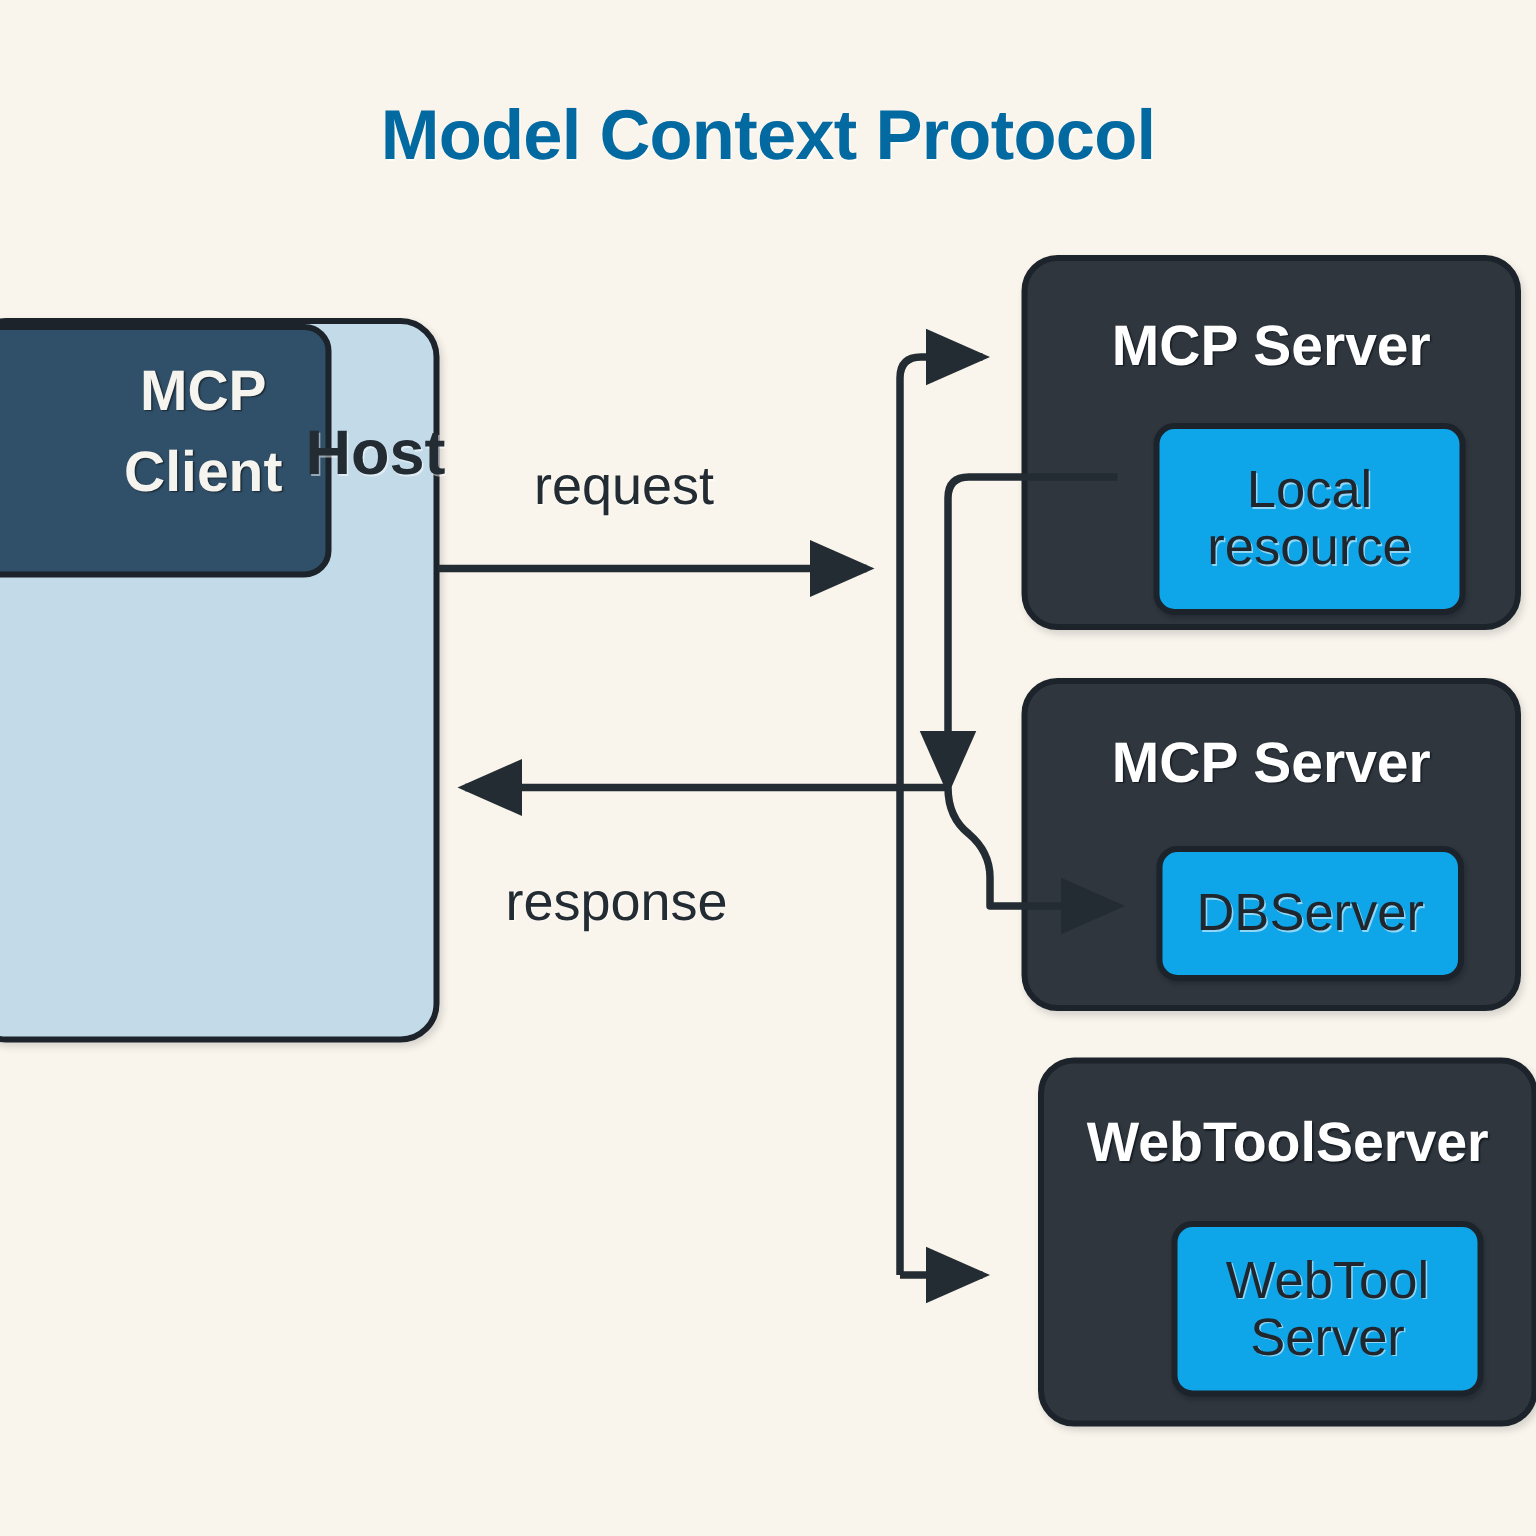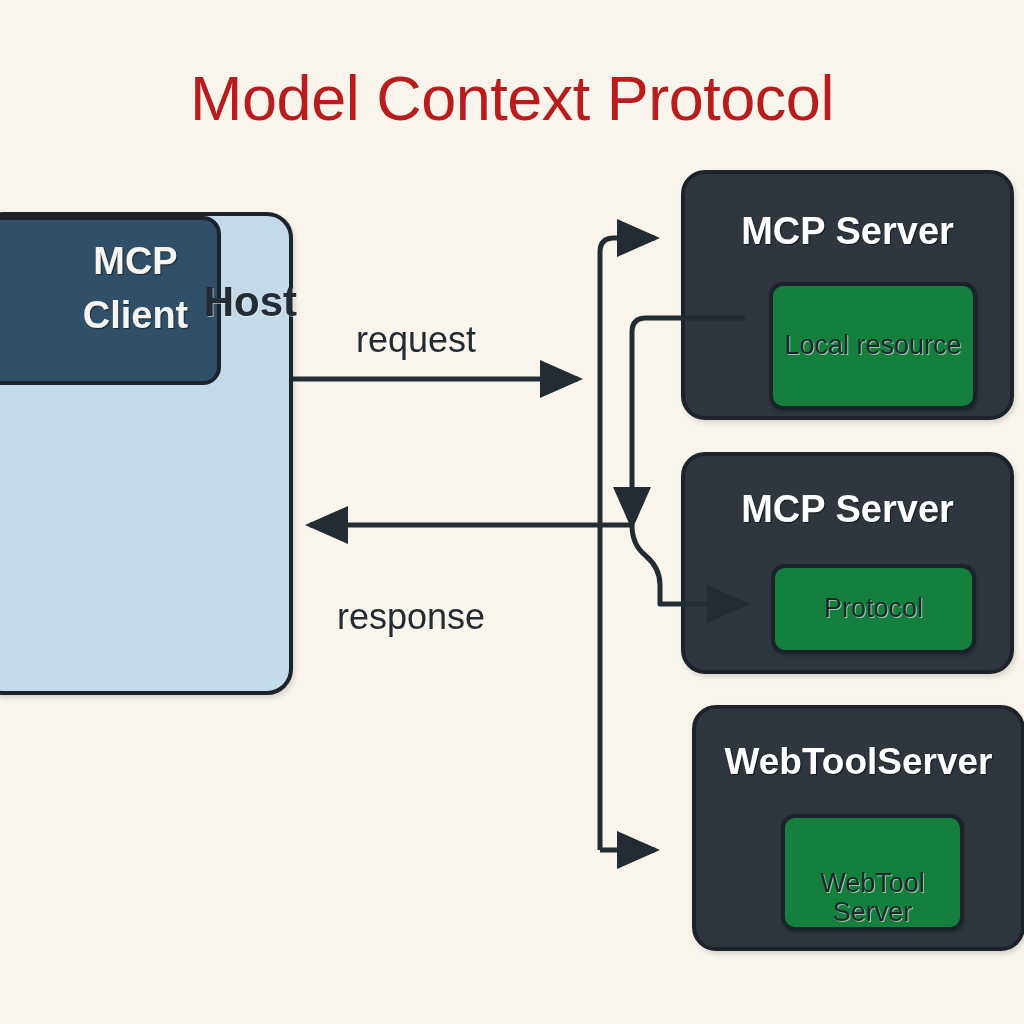--- a/index.html
+++ b/index.html
@@ -20,23 +20,23 @@
     background: #faf5ec;
   }
 
   
   #diagram-title {
     position: absolute;
     left: 0;
     top: 62px;
     width: 1024px;
     text-align: center;
-    font-size: 63px;
-    font-weight: normal;
-    color: #b91c1c;
+    font-size: 47px;
+    font-weight: bold;
+    color: #0369a1;
     letter-spacing: -0.5px;
     text-shadow: 1px 1px 0 rgba(255,255,255,0.55);
   }
 
   
   .node {
     position: absolute;
     box-sizing: border-box;
     border-radius: 22px;
     border: 4px solid #1c232b;
@@ -101,65 +101,64 @@
     text-align: center;
     font-size: 38px;
     font-weight: bold;
     color: #ffffff;
     text-shadow: 1px 1px 1px rgba(15,20,26,0.8);
   }
   
   .resource-chip {
     position: absolute;
     box-sizing: border-box;
-    background: #15803d;
+    background: #0ea5e9;
     border: 4px solid #1c232b;
     border-radius: 14px;
     display: flex;
     align-items: center;
     justify-content: center;
     text-align: center;
-    font-size: 27px;
+    font-size: 35px;
     font-weight: normal;
     color: #1f262e;
     line-height: 1.08;
     text-shadow: 1px 1px 0 rgba(255,255,255,0.55);
     box-shadow: 1px 2px 3px rgba(20,25,35,0.35);
   }
 
   #server-1 { left: 681px; top: 170px;  width: 333px; height: 250px; }
   #server-1-title { top: 36px; }
   #server-1-chip  { left: 84px; top: 108px; width: 208px; height: 128px; }
 
   #server-2 { left: 681px; top: 452px;  width: 333px; height: 222px; }
   #server-2-title { top: 32px; }
   #server-2-chip  { left: 86px; top: 108px; width: 205px; height: 90px; }
 
   #server-3 { left: 692px; top: 705px;  width: 333px; height: 246px; }
   #server-3-title { top: 32px; font-size: 37px; }
-  #server-3-chip  { left: 85px; top: 105px; width: 183px; height: 117px; align-items: flex-end; }
+  #server-3-chip  { left: 85px; top: 105px; width: 208px; height: 117px; }
 
   
   #connectors {
     position: absolute;
     left: 0;
     top: 0;
     width: 1024px;
     height: 1024px;
     pointer-events: none;
   }
 
   
   .edge-label {
     position: absolute;
     font-size: 36px;
     color: #232b33;
     text-shadow: 1px 1px 0 rgba(255,255,255,0.55);
     white-space: nowrap;
-    margin-top: 16px;
   }
   #label-request  { left: 356px; top: 303px; }
   #label-response { left: 337px; top: 580px; }
 </style>
 </head>
 <body>
 
 <div id="stage">
 
   <div id="diagram-title">Model Context Protocol</div>
@@ -175,21 +174,21 @@
   <div id="server-1" class="node server-box">
     <div id="server-1-title" class="server-title">MCP Server</div>
     <div id="server-1-chip" class="resource-chip">
       <span>Local resource</span>
     </div>
   </div>
 
   <div id="server-2" class="node server-box">
     <div id="server-2-title" class="server-title">MCP Server</div>
     <div id="server-2-chip" class="resource-chip">
-      <span>Protocol</span>
+      <span>DBServer</span>
     </div>
   </div>
 
   <div id="server-3" class="node server-box">
     <div id="server-3-title" class="server-title">WebToolServer</div>
     <div id="server-3-chip" class="resource-chip">
       <span>WebTool Server</span>
     </div>
   </div>
 

